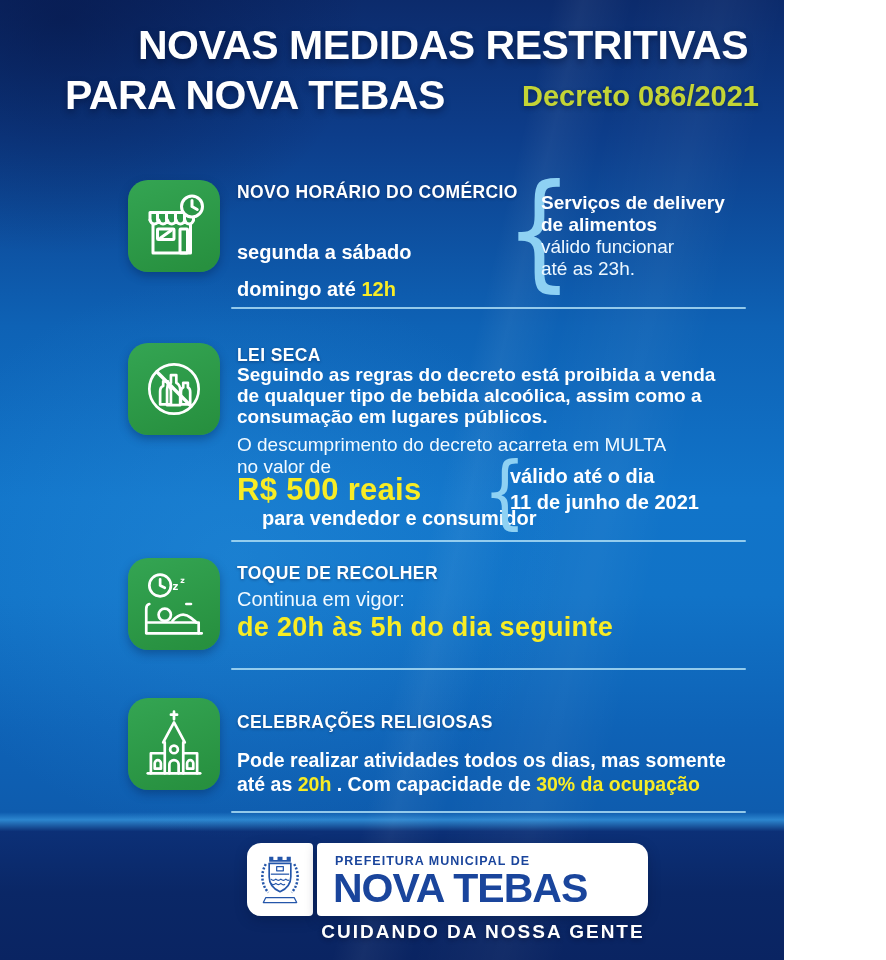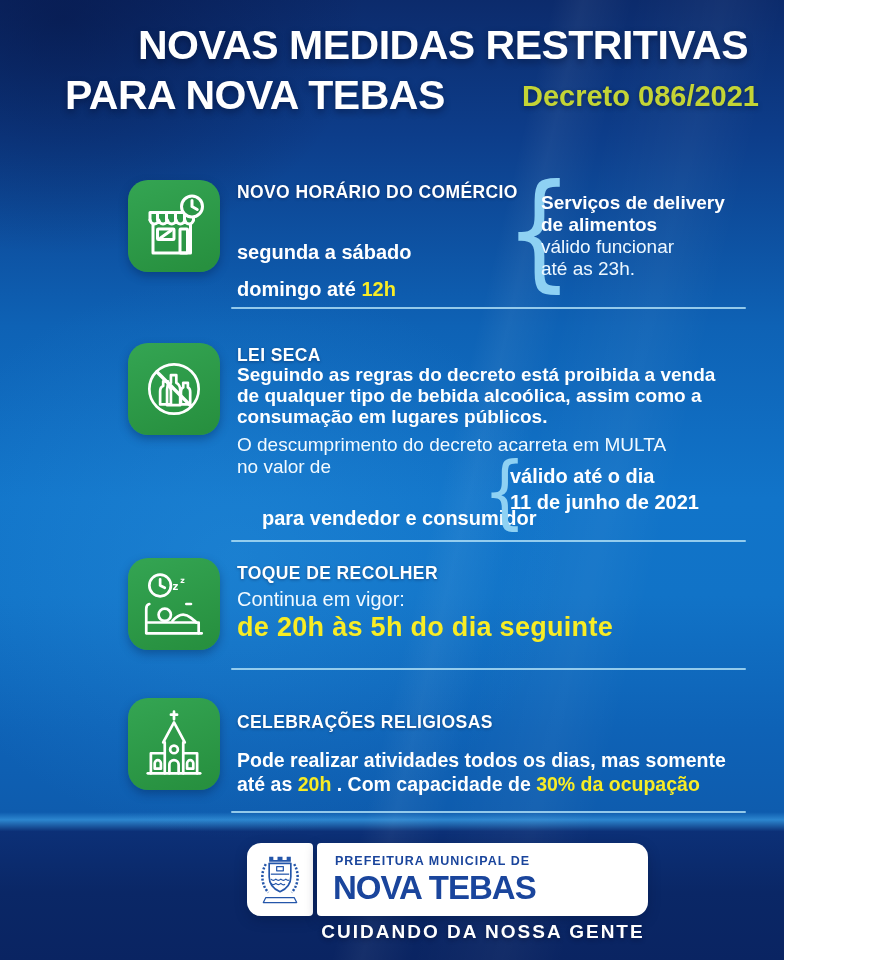--- a/index.html
+++ b/index.html
@@ -60,21 +60,21 @@
   .divider{height:2px;width:515px;left:231px;background:#aadcf5;opacity:.85;border-radius:1px;}
   .brace{
     font-family:"DejaVu Sans",sans-serif;font-weight:400;color:#8ed1f3;
     transform:scaleX(.85);transform-origin:left center;
   }
   .aside-bold{font-size:19px;font-weight:700;line-height:22px;white-space:pre-line;}
   .aside-reg{font-size:19px;font-weight:400;line-height:22px;white-space:pre-line;color:#eef8ff;}
   .body-bold{font-size:19px;font-weight:700;line-height:21px;white-space:pre-line;}
   .footer-box{background:#fff;box-shadow:0 4px 12px rgba(0,20,60,.35);}
   .footer-org{font-size:12.5px;font-weight:800;letter-spacing:1px;color:#1a459c;}
-  .footer-city{font-size:33px;font-weight:800;letter-spacing:-1px;color:#1a459c;line-height:38px;}
+  .footer-city{font-size:41px;font-weight:800;letter-spacing:-1px;color:#1a459c;line-height:38px;}
   .footer-slogan{
     font-size:19px;font-weight:700;letter-spacing:2px;color:#fff;
     width:340px;text-align:center;text-shadow:0 2px 4px rgba(0,10,40,.4);
   }
   svg{display:block;}
 </style>
 </head>
 <body>
 
 <div class="poster">
@@ -115,20 +115,21 @@
       <path d="M60 40 h6 v6 c3 1 3 4 3 6 v16 h-12 v-16 c0 -2 0 -5 3 -6 z"></path>
       <path d="M26 26 L70 70" stroke-width="4.5"></path>
     </svg>
   </div>
   <div class="abs sec-heading" style="left:237px;top:345px;">LEI SECA</div>
   <div class="abs body-bold" style="left:237px;top:364px;">Seguindo as regras do decreto está proibida a venda
 de qualquer tipo de bebida alcoólica, assim como a
 consumação em lugares públicos.</div>
   <div class="abs reg-white prewrap" style="left:237px;top:434px;line-height:22px;">O descumprimento do decreto acarreta em MULTA
 no valor de</div>
+  <div class="abs big-yellow" style="left:237px;top:472px;font-size:31px;">R$ 500 reais</div>
   <div class="abs bold-white" style="left:254px;top:507px;margin-left:8px;">para vendedor e consumidor</div>
   <div class="abs brace" style="left:483px;top:462px;font-size:80px;line-height:60px;">{</div>
   <div class="abs bold-white prewrap" style="left:510px;top:463px;line-height:26px;">válido até o dia
 11 de junho de 2021</div>
   <div class="abs divider" style="top:540px;"></div>
 
   <div class="abs sec-icon" style="left:128px;top:558px;">
     <svg width="74" height="74" viewBox="0 0 96 96" fill="none" stroke="#ffffff" stroke-width="3.5" stroke-linecap="round" stroke-linejoin="round">
       <circle cx="30" cy="24" r="14"></circle>
       <path d="M30 24 V16 M30 24 L36 27"></path>

